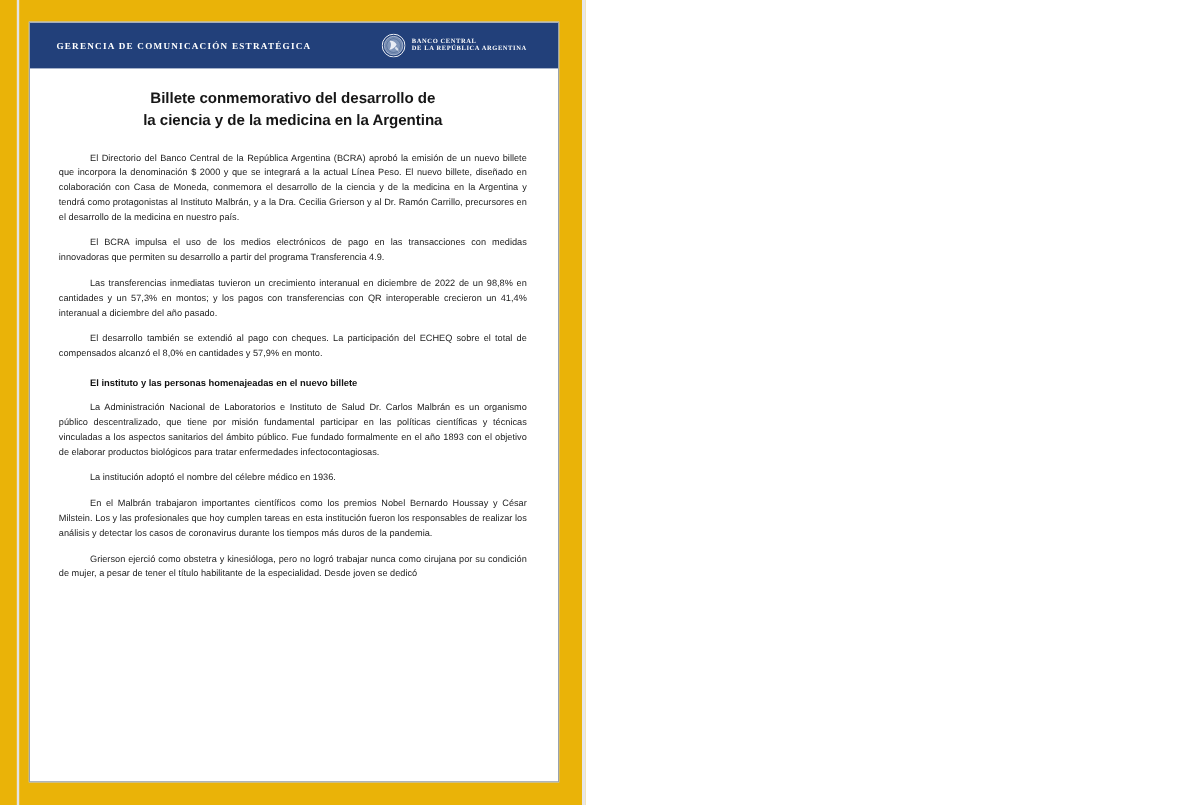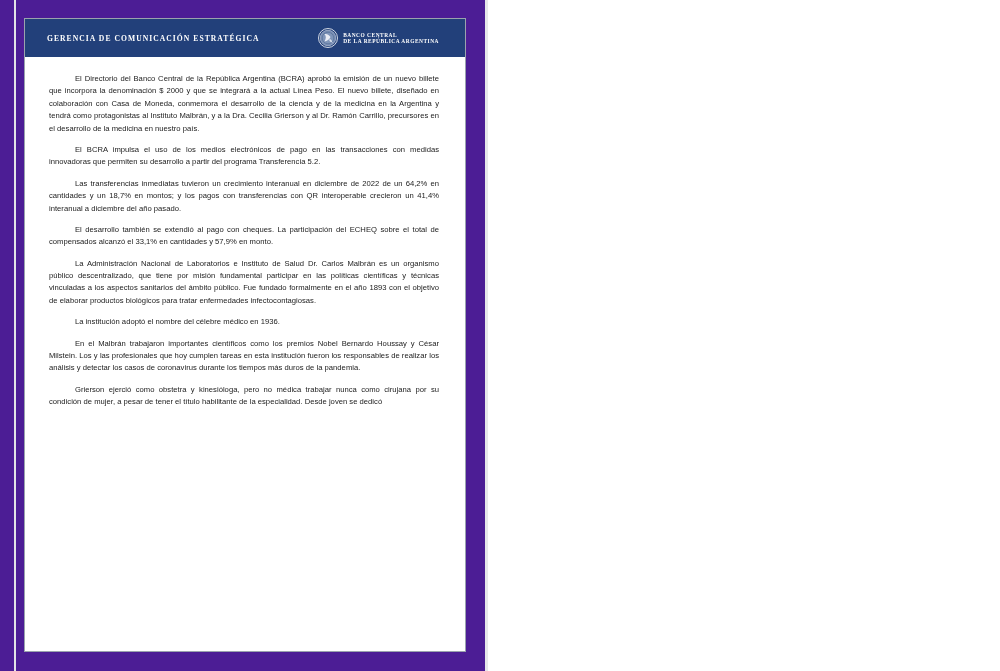--- a/index.html
+++ b/index.html
@@ -13,21 +13,21 @@
     overflow: hidden;
     font-family: "Liberation Sans", sans-serif;
     position: relative;
   }
 
   
   #viewer {
     position: absolute;
     left: 0; top: 0;
     width: 1000px; height: 671px;
-    background: #4c1d95;
+    background: #eab308;
   }
 
   
   .rule-left {
     position: absolute;
     left: 14px; top: 0;
     width: 2px; height: 671px;
     background: #e3e3e6;
   }
   .rule-right {
@@ -167,31 +167,36 @@
         <div class="brand-lines">
           <div class="brand-line">BANCO CENTRAL</div>
           <div class="brand-line">DE LA REPÚBLICA ARGENTINA</div>
         </div>
       </div>
     </div>
 
     <div class="page-body">
 
 
+      <div class="doc-title">
+        <span>Billete conmemorativo del desarrollo de</span>
+        <span>la ciencia y de la medicina en la Argentina</span>
+      </div>
 
       <p class="para">El Directorio del Banco Central de la República Argentina (BCRA) aprobó la emisión de un nuevo billete que incorpora la denominación $ 2000 y que se integrará a la actual Línea Peso. El nuevo billete, diseñado en colaboración con Casa de Moneda, conmemora el desarrollo de la ciencia y de la medicina en la Argentina y tendrá como protagonistas al Instituto Malbrán, y a la Dra. Cecilia Grierson y al Dr. Ramón Carrillo, precursores en el desarrollo de la medicina en nuestro país.</p>
-      <p class="para">El BCRA impulsa el uso de los medios electrónicos de pago en las transacciones con medidas innovadoras que permiten su desarrollo a partir del programa Transferencia 5.2.</p>
-      <p class="para">Las transferencias inmediatas tuvieron un crecimiento interanual en diciembre de 2022 de un 64,2% en cantidades y un 18,7% en montos; y los pagos con transferencias con QR interoperable crecieron un 41,4% interanual a diciembre del año pasado.</p>
-      <p class="para">El desarrollo también se extendió al pago con cheques. La participación del ECHEQ sobre el total de compensados alcanzó el 33,1% en cantidades y 57,9% en monto.</p>
-
+      <p class="para">El BCRA impulsa el uso de los medios electrónicos de pago en las transacciones con medidas innovadoras que permiten su desarrollo a partir del programa Transferencia 4.9.</p>
+      <p class="para">Las transferencias inmediatas tuvieron un crecimiento interanual en diciembre de 2022 de un 98,8% en cantidades y un 57,3% en montos; y los pagos con transferencias con QR interoperable crecieron un 41,4% interanual a diciembre del año pasado.</p>
+      <p class="para">El desarrollo también se extendió al pago con cheques. La participación del ECHEQ sobre el total de compensados alcanzó el 8,0% en cantidades y 57,9% en monto.</p>
+
+      <h2 class="subhead">El instituto y las personas homenajeadas en el nuevo billete</h2>
 
       <p class="para">La Administración Nacional de Laboratorios e Instituto de Salud Dr. Carlos Malbrán es un organismo público descentralizado, que tiene por misión fundamental participar en las políticas científicas y técnicas vinculadas a los aspectos sanitarios del ámbito público. Fue fundado formalmente en el año 1893 con el objetivo de elaborar productos biológicos para tratar enfermedades infectocontagiosas.</p>
       <p class="para">La institución adoptó el nombre del célebre médico en 1936.</p>
       <p class="para">En el Malbrán trabajaron importantes científicos como los premios Nobel Bernardo Houssay y César Milstein. Los y las profesionales que hoy cumplen tareas en esta institución fueron los responsables de realizar los análisis y detectar los casos de coronavirus durante los tiempos más duros de la pandemia.</p>
-      <p class="para">Grierson ejerció como obstetra y kinesióloga, pero no médica trabajar nunca como cirujana por su condición de mujer, a pesar de tener el título habilitante de la especialidad. Desde joven se dedicó</p>
+      <p class="para">Grierson ejerció como obstetra y kinesióloga, pero no logró trabajar nunca como cirujana por su condición de mujer, a pesar de tener el título habilitante de la especialidad. Desde joven se dedicó</p>
 
     </div>
   </div>
 
   <div class="rule-right"></div>
   <div class="pane-right"></div>
 
 </div>
 
 </body></html>

